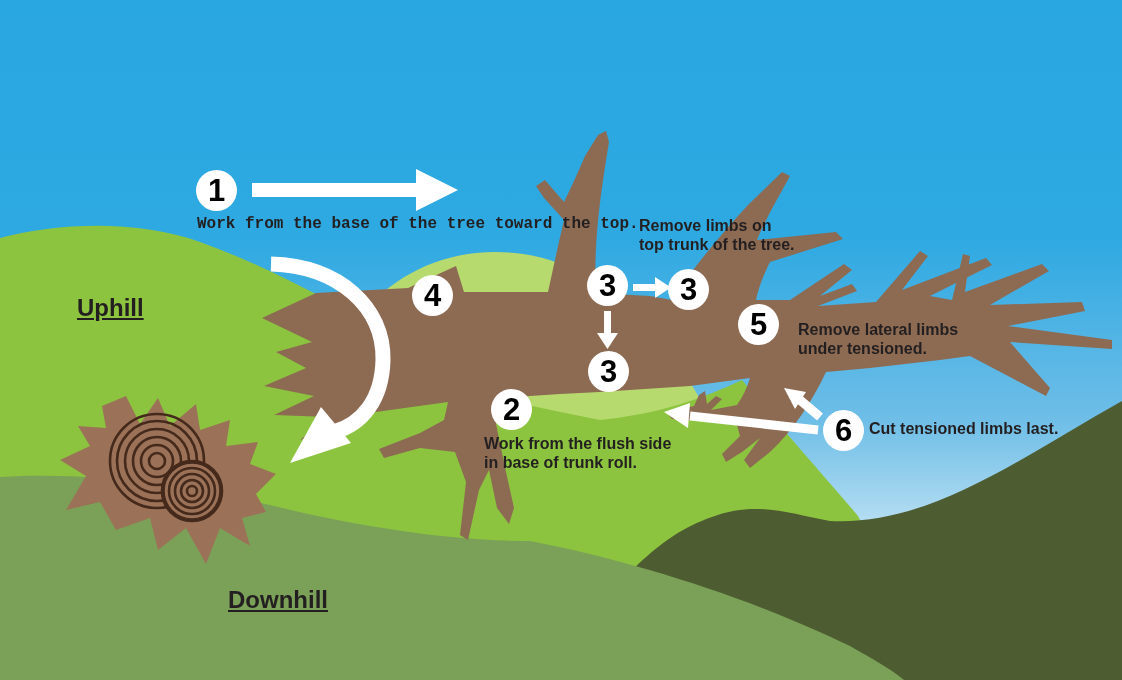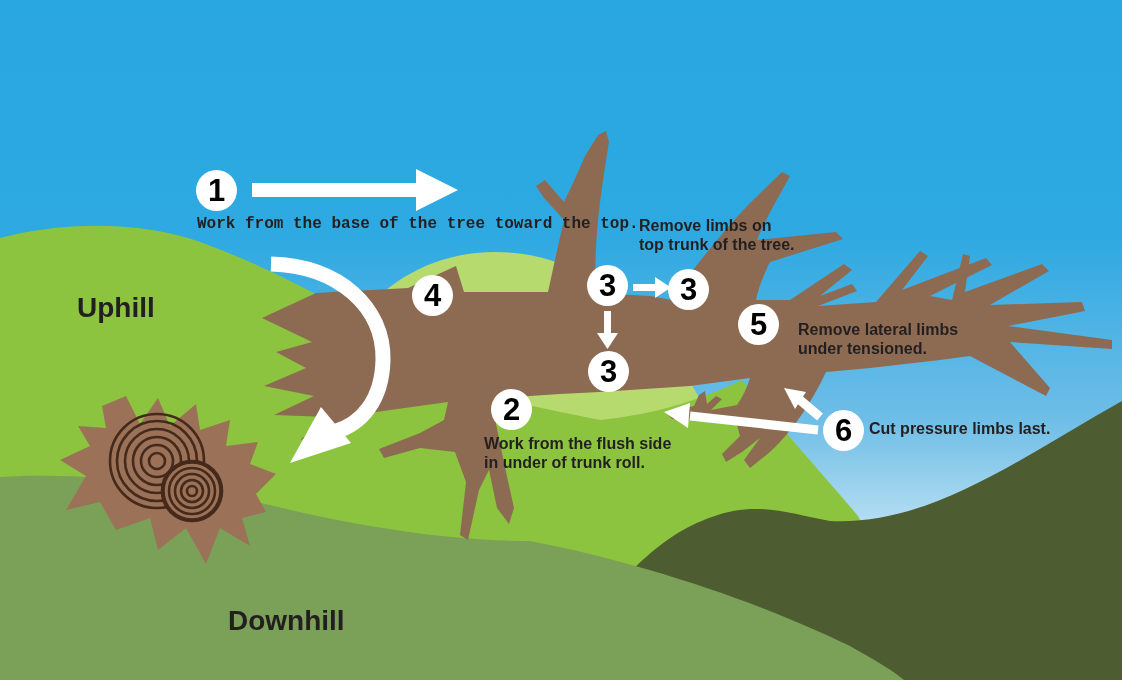--- a/index.html
+++ b/index.html
@@ -23,23 +23,24 @@
     z-index:3;
   }
   .note{
     position:absolute;
     font-size:16px;line-height:19px;font-weight:bold;
     white-space:nowrap;
     z-index:3;
   }
   .big-label{
     position:absolute;
-    font-size:28px;line-height:34px;font-weight:bold;
+    font-size:24px;line-height:34px;font-weight:bold;
     white-space:nowrap;
     z-index:3;
+    text-decoration:underline;
   }
 </style>
 </head>
 <body>
 
 <div id="stage">
 
   <svg id="scene-svg" viewBox="0 0 1122 680">
     <defs>
       <linearGradient id="skyGrad" x1="0" y1="0" x2="0" y2="1">
@@ -164,23 +165,23 @@
   </div>
 
 
   <div class="note" style="left:782px;top:320px;margin-left:16px;">
     <div>Remove lateral limbs</div>
     <div>under tensioned.</div>
   </div>
 
   <div class="note" style="left:484px;top:434px;">
     <div>Work from the flush side</div>
-    <div>in under of trunk roll.</div>
+    <div>in base of trunk roll.</div>
   </div>
 
   <div class="note" style="left:869px;top:419px;">
-    <div>Cut pressure limbs last.</div>
+    <div>Cut tensioned limbs last.</div>
   </div>
 
   <div class="big-label" style="left:77px;top:291px;">Uphill</div>
-  <div class="big-label" style="left:228px;top:604px;">Downhill</div>
+  <div class="big-label" style="left:228px;top:583px;">Downhill</div>
 
 </div>
 
 </body></html>

